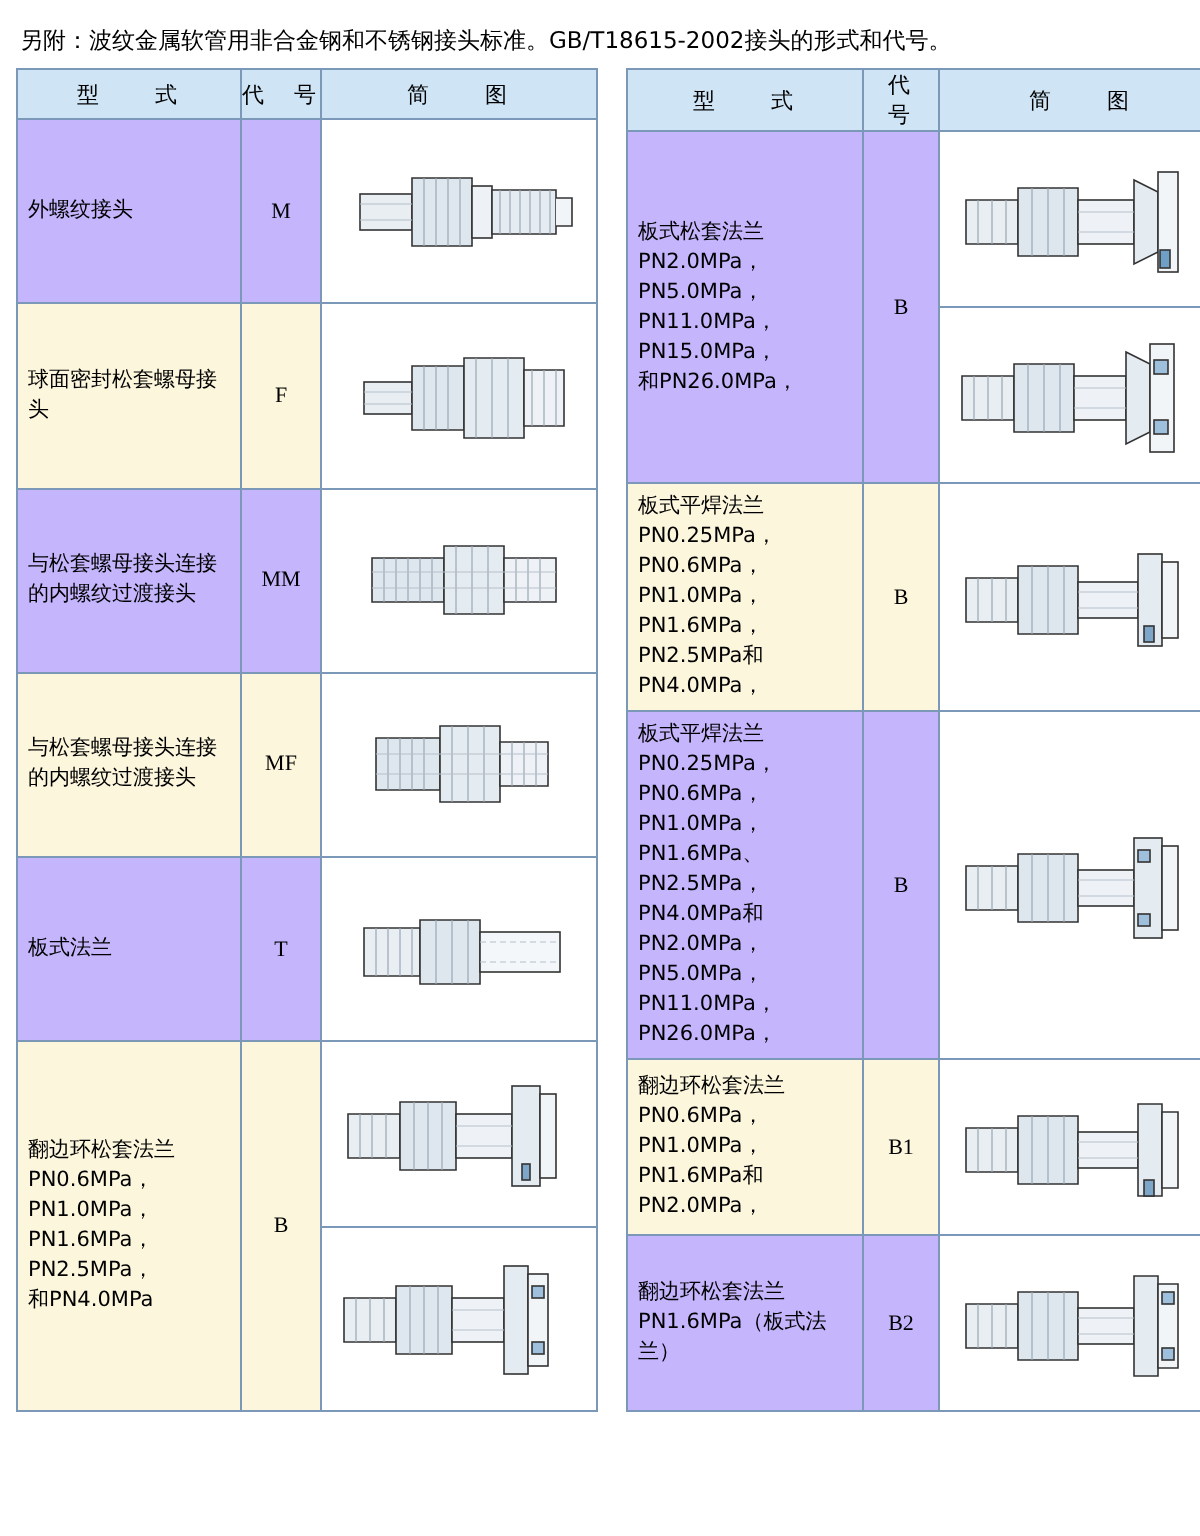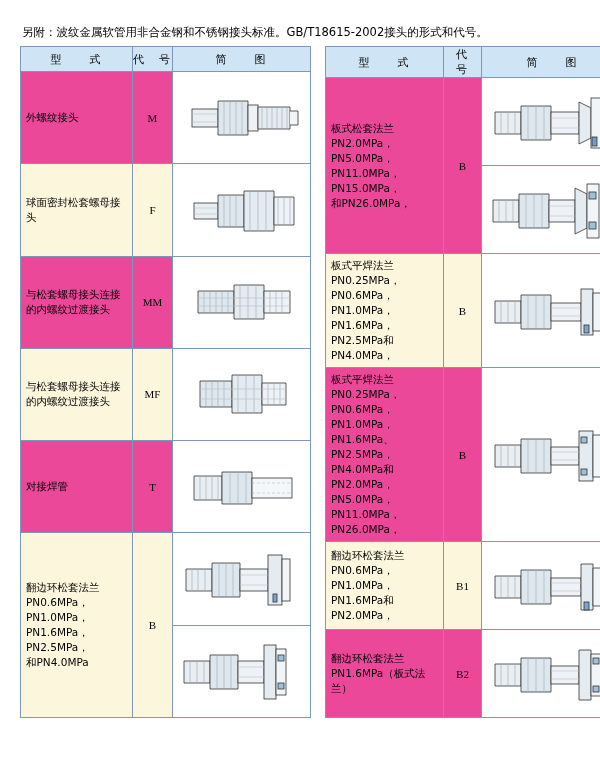--- a/index.html
+++ b/index.html
@@ -12,21 +12,21 @@
     height: 768px;
     font-family: "DejaVu Sans", "Liberation Sans", sans-serif;
     color: #000;
     overflow: hidden;
   }
   .page {
     width: 564px;
     height: 768px;
     position: relative;
     box-sizing: border-box;
-    padding: 16px;
+    padding: 4px;
   }
   .caption {
     font-size: 11.5px;
     line-height: 16px;
     padding: 8px 6px 6px 6px;
     color: #000;
     white-space: nowrap;
   }
   .tables {
     display: flex;
@@ -74,21 +74,21 @@
     text-align: center;
     font-size: 11px;
     font-family: "Liberation Serif", serif;
   }
   td.fig {
     text-align: center;
     background: #fff;
     padding: 2px 0;
   }
   .yellow { background: #fcf6dd; }
-  .white  { background: #ec4899; }
+  .white  { background: #c4b5fd; }
 
   .fig-svg { display: block; margin: 0 auto; }
 </style>
 </head>
 <body>
 
 <div class="page">
 
   <div class="caption">另附：波纹金属软管用非合金钢和不锈钢接头标准。GB/T18615-2002接头的形式和代号。</div>
 
@@ -177,21 +177,21 @@
                 <path d="M60 18 L60 56 M68 18 L68 56 M76 18 L76 56" stroke="#9aa7b4" stroke-width="0.6"></path>
                 <path d="M84 26 L108 26 L108 48 L84 48 Z" fill="#eef2f6"></path>
                 <path d="M90 26 L90 48 M96 26 L96 48 M102 26 L102 48" stroke="#9aa7b4" stroke-width="0.6"></path>
                 <path d="M22 32 L108 32 M22 42 L108 42" stroke="#b5bfc9" stroke-width="0.6"></path>
               </g>
             </svg>
           </td>
         </tr>
 
         <tr style="height:92px">
-          <td class="type white">对接焊管</td>
+          <td class="type white">板式法兰</td>
           <td class="code white">T</td>
           <td class="fig">
             <svg class="fig-svg" width="128" height="74" viewBox="0 0 128 74">
               <g fill="none" stroke="#333" stroke-width="0.8">
                 <path d="M16 26 L44 26 L44 50 L16 50 Z" fill="#e9eef3"></path>
                 <path d="M22 26 L22 50 M28 26 L28 50 M34 26 L34 50 M40 26 L40 50" stroke="#9aa7b4" stroke-width="0.6"></path>
                 <path d="M44 22 L74 22 L74 54 L44 54 Z" fill="#dfe7ee"></path>
                 <path d="M52 22 L52 54 M60 22 L60 54 M68 22 L68 54" stroke="#9aa7b4" stroke-width="0.6"></path>
                 <rect x="74" y="28" width="40" height="20" fill="#f4f7fa"></rect>
                 <path d="M74 33 L114 33 M74 43 L114 43" stroke="#b5bfc9" stroke-width="0.6" stroke-dasharray="3 2"></path>

